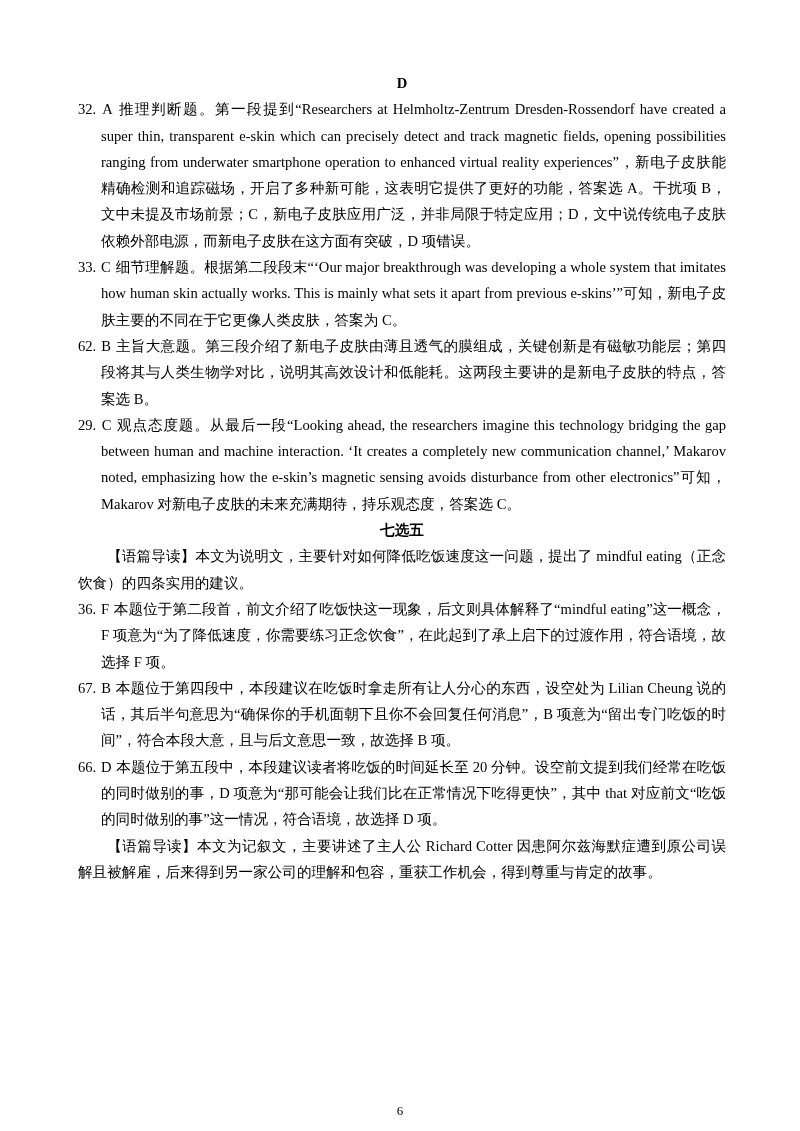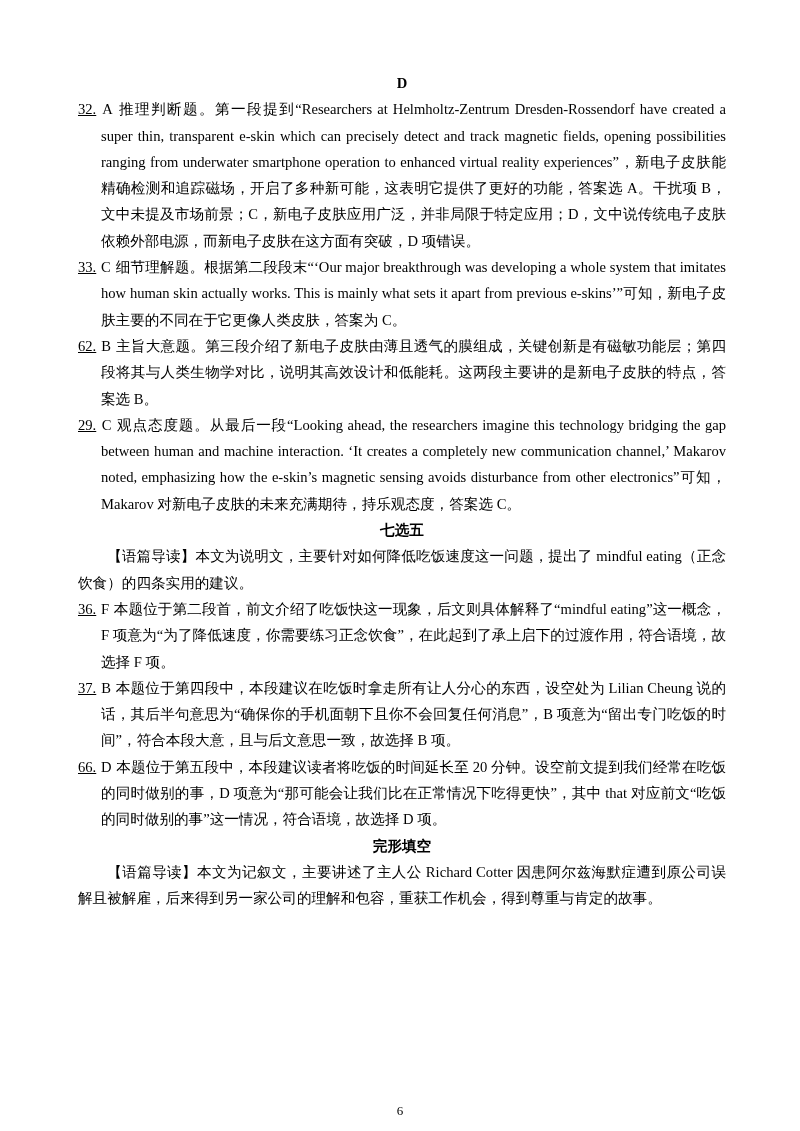--- a/index.html
+++ b/index.html
@@ -20,21 +20,21 @@
   .section-heading {
     text-align: center;
     font-weight: bold;
     font-family: "Liberation Serif", "DejaVu Serif", serif;
   }
   .item {
     text-align: justify;
     padding-left: 23px;
     text-indent: -23px;
   }
-  .item .num { font-weight: normal; text-decoration: underline; }
+  .item .num { font-weight: normal; }
   .item .ans { padding: 0 1px; }
   .intro {
     text-align: justify;
     text-indent: 2em;
   }
   .footer {
     position: absolute;
     left: 0;
     bottom: 12px;
     width: 100%;
@@ -78,33 +78,32 @@
 
   <div class="intro">【语篇导读】本文为说明文，主要针对如何降低吃饭速度这一问题，提出了 mindful eating（正念饮食）的四条实用的建议。</div>
 
   <div class="item">
     <span class="num">36.</span>
     <span class="ans">F</span>
     <span class="txt">本题位于第二段首，前文介绍了吃饭快这一现象，后文则具体解释了“mindful eating”这一概念，F 项意为“为了降低速度，你需要练习正念饮食”，在此起到了承上启下的过渡作用，符合语境，故选择 F 项。</span>
   </div>
 
   <div class="item">
-    <span class="num">37.</span>
+    <span class="num">67.</span>
     <span class="ans">B</span>
     <span class="txt">本题位于第四段中，本段建议在吃饭时拿走所有让人分心的东西，设空处为 Lilian Cheung 说的话，其后半句意思为“确保你的手机面朝下且你不会回复任何消息”，B 项意为“留出专门吃饭的时间”，符合本段大意，且与后文意思一致，故选择 B 项。</span>
   </div>
 
   <div class="item">
     <span class="num">66.</span>
     <span class="ans">D</span>
     <span class="txt">本题位于第五段中，本段建议读者将吃饭的时间延长至 20 分钟。设空前文提到我们经常在吃饭的同时做别的事，D 项意为“那可能会让我们比在正常情况下吃得更快”，其中 that 对应前文“吃饭的同时做别的事”这一情况，符合语境，故选择 D 项。</span>
   </div>
 
 
 
-  <div class="section-heading">完形填空</div>
 
   <div class="intro">【语篇导读】本文为记叙文，主要讲述了主人公 Richard Cotter 因患阿尔兹海默症遭到原公司误解且被解雇，后来得到另一家公司的理解和包容，重获工作机会，得到尊重与肯定的故事。</div>
 
 
   <div class="footer">6</div>
 
 </div>
 
 </body></html>

